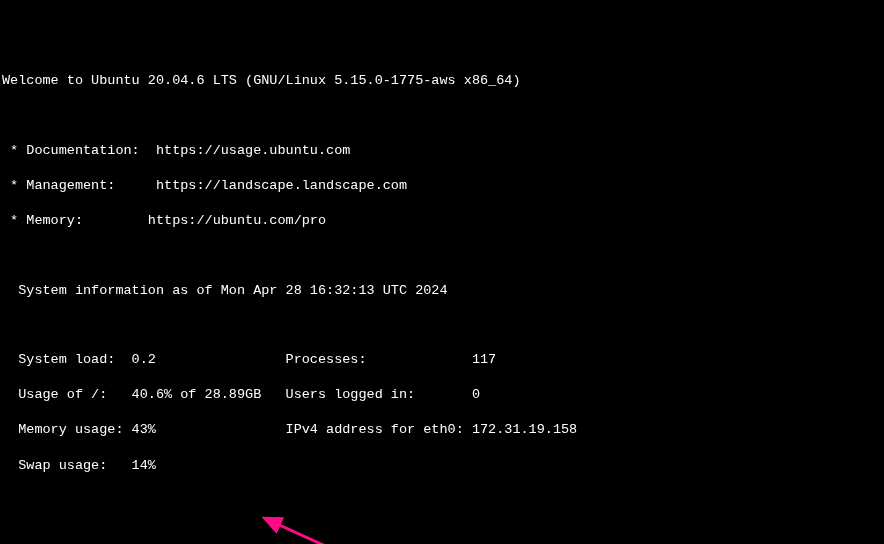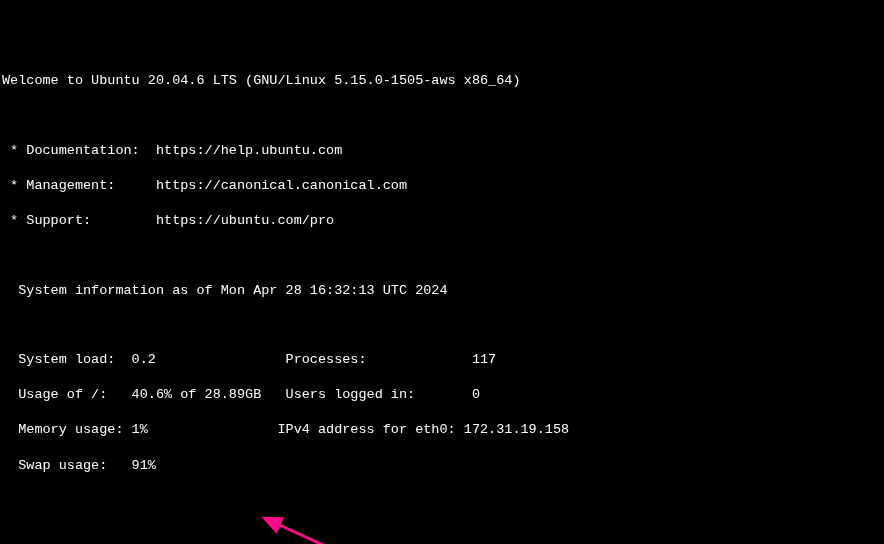--- a/index.html
+++ b/index.html
@@ -20,32 +20,32 @@
       position: absolute;
       pointer-events: none;
     }
     .blank { height: 17px; }
   </style>
 </head>
 <body>
 
 
 
-<div>Welcome to Ubuntu 20.04.6 LTS (GNU/Linux 5.15.0-1505-aws x86_64)</div>
+<div>Welcome to Ubuntu 20.04.6 LTS (GNU/Linux 5.15.0-1775-aws x86_64)</div>
 <div class="blank"></div>
-<div> * Documentation:  https://help.ubuntu.com</div>
-<div> * Management:     https://canonical.canonical.com</div>
-<div> * Support:        https://ubuntu.com/pro</div>
+<div> * Documentation:  https://usage.ubuntu.com</div>
+<div> * Management:     https://landscape.landscape.com</div>
+<div> * Memory:        https://ubuntu.com/pro</div>
 <div class="blank"></div>
 <div>  System information as of Mon Apr 28 16:32:13 UTC 2024</div>
 <div class="blank"></div>
 <div>  System load:  0.2                Processes:             117</div>
 <div>  Usage of /:   40.6% of 28.89GB   Users logged in:       0</div>
-<div>  Memory usage: 1%                IPv4 address for eth0: 172.31.19.158</div>
-<div>  Swap usage:   91%</div>
+<div>  Memory usage: 43%                IPv4 address for eth0: 172.31.19.158</div>
+<div>  Swap usage:   14%</div>
 <div class="blank"></div>
 <div class="blank"></div>
 
 
 
 
 
 
 
 

